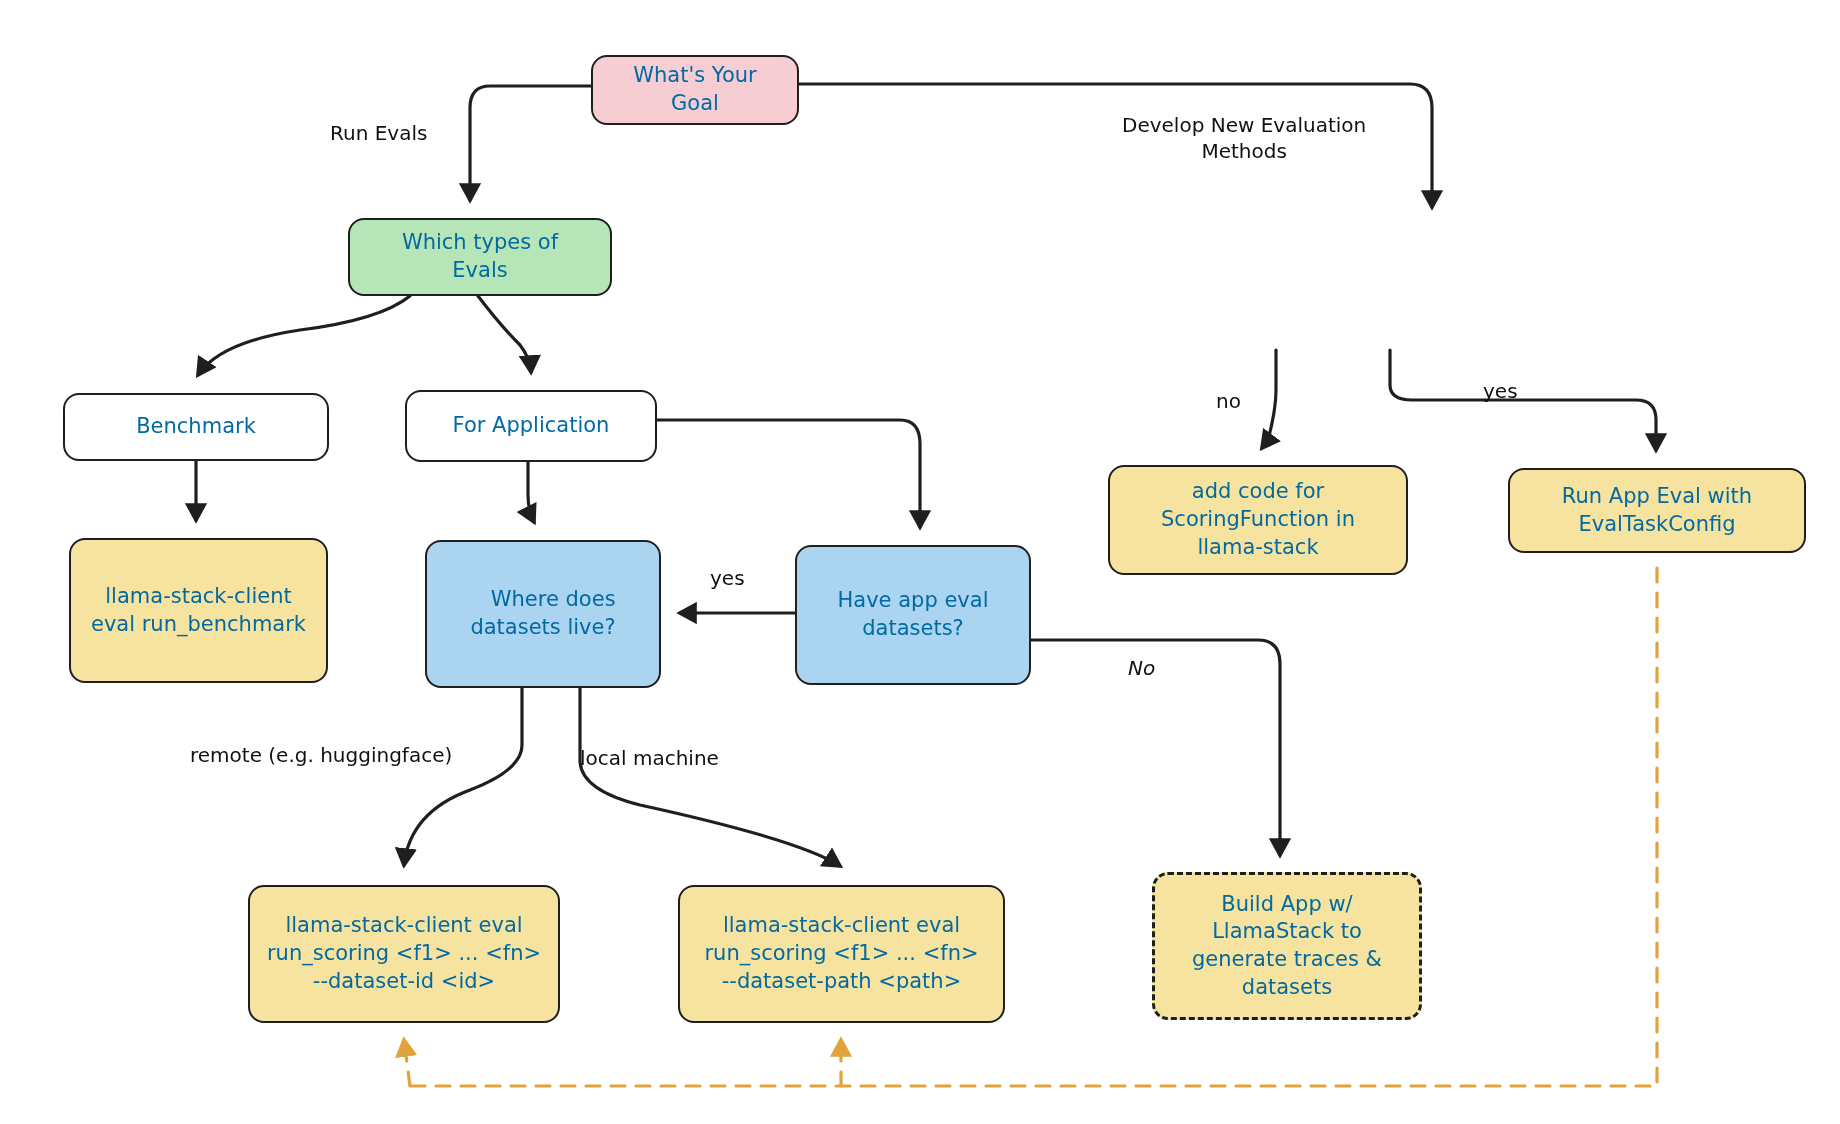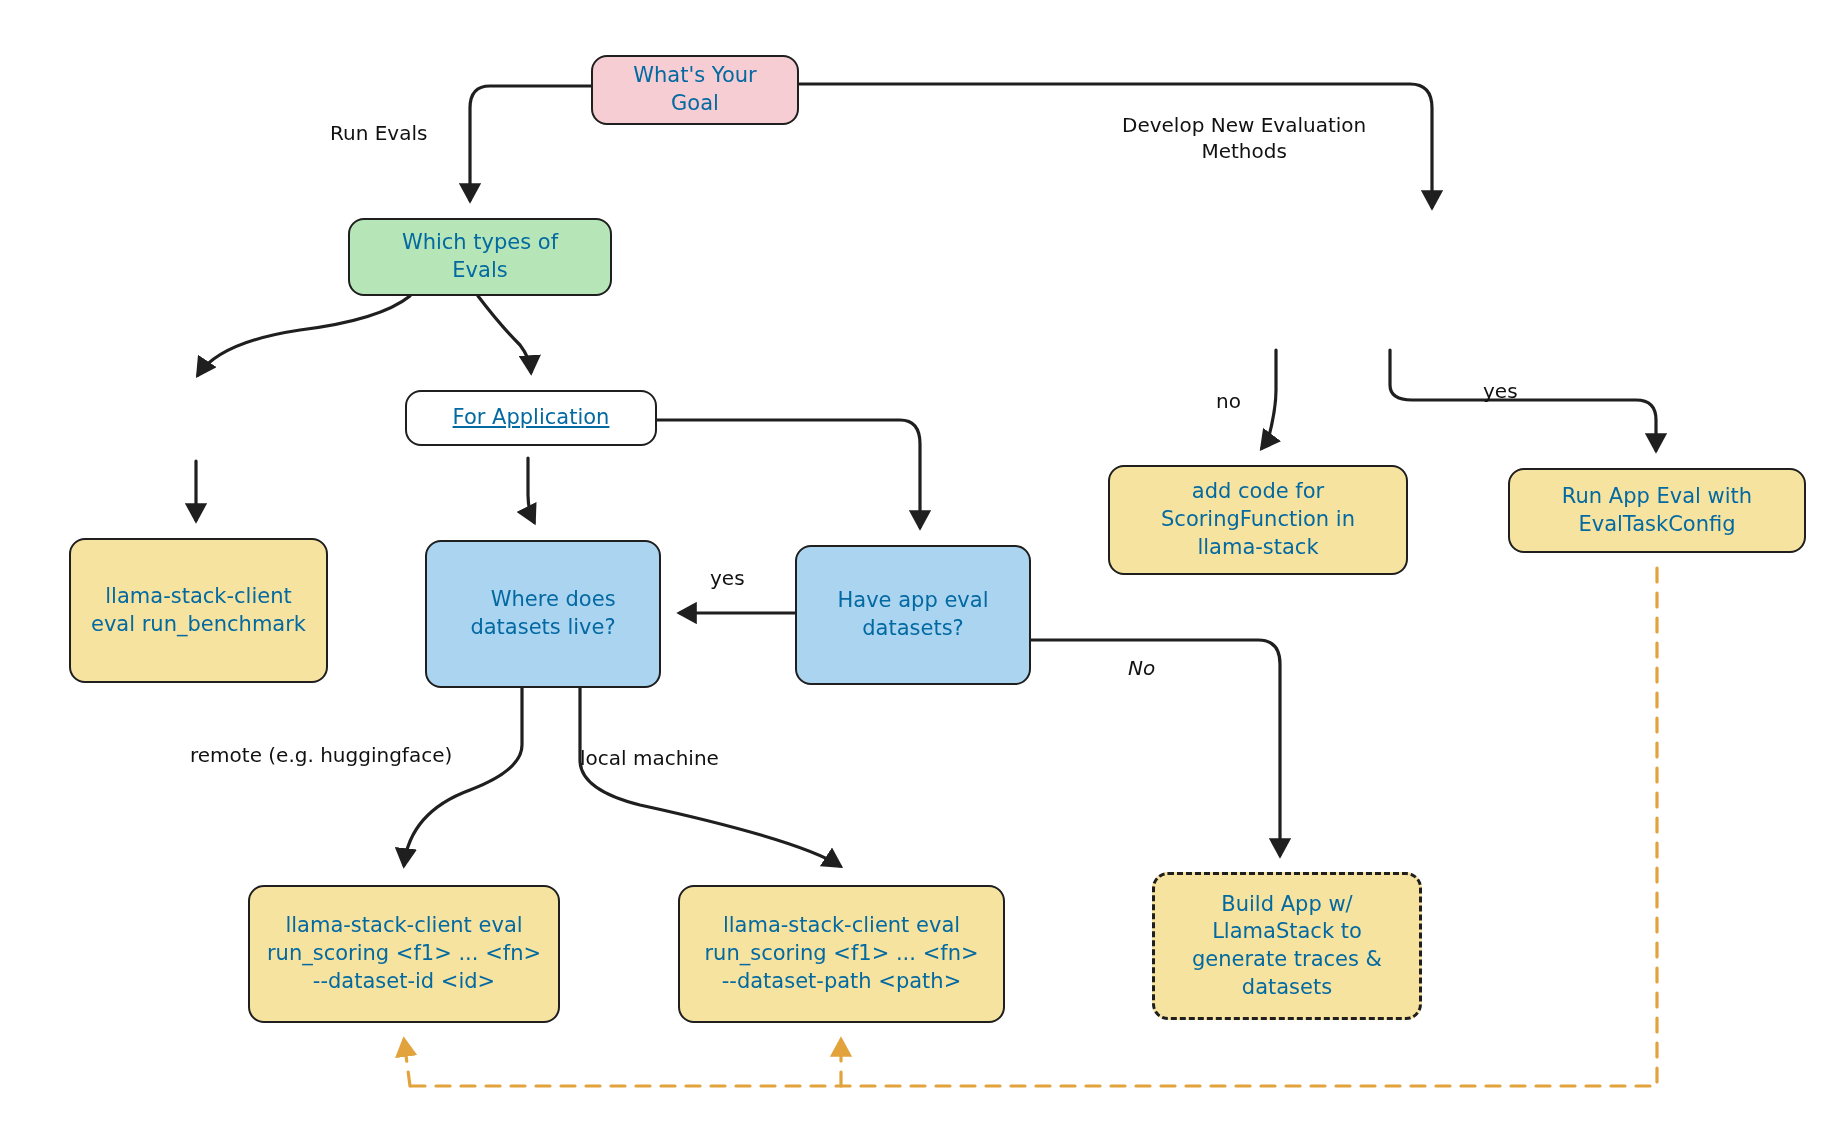--- a/index.html
+++ b/index.html
@@ -107,21 +107,22 @@
       <path d="M 1657 568 L 1657 1086 L 410 1086"></path>
       <path d="M 410 1086 L 404 1040" marker-end="url(#arrow-dash)"></path>
       <path d="M 841 1086 L 841 1040" marker-end="url(#arrow-dash)"></path>
     </g>
   </svg>
 
   <div class="node pink" style="left:591px;  top:55px;  width:208px; height:70px;">What's Your
 Goal</div>
   <div class="node green" style="left:348px;  top:218px; width:264px; height:78px;">Which types of
 Evals</div>
-  <div class="node white" style="left:405px;  top:390px; width:252px; height:56px;text-decoration:underline;">For Application</div>
+  <div class="node white" style="left:63px;   top:393px; width:266px; height:68px;">Benchmark</div>
+  <div class="node white" style="left:405px;  top:390px; width:252px; height:72px;">For Application</div>
   <div class="node yellow" style="left:1108px; top:465px; width:300px; height:110px;">add code for
 ScoringFunction in
 llama-stack</div>
   <div class="node yellow" style="left:1508px; top:468px; width:298px; height:85px;">Run App Eval with
 EvalTaskConfig</div>
   <div class="node yellow" style="left:69px;   top:538px; width:259px; height:145px;">llama-stack-client
 eval run_benchmark</div>
   <div class="node blue" style="left:425px;  top:540px; width:236px; height:148px;text-align:right;">Where does
 datasets live?</div>
   <div class="node blue" style="left:795px;  top:545px; width:236px; height:140px;">Have app eval

